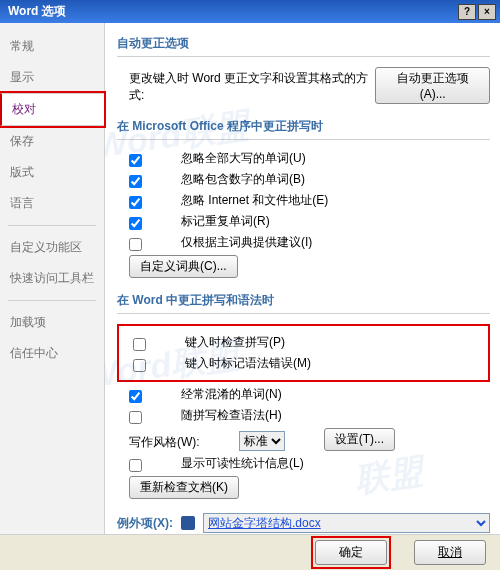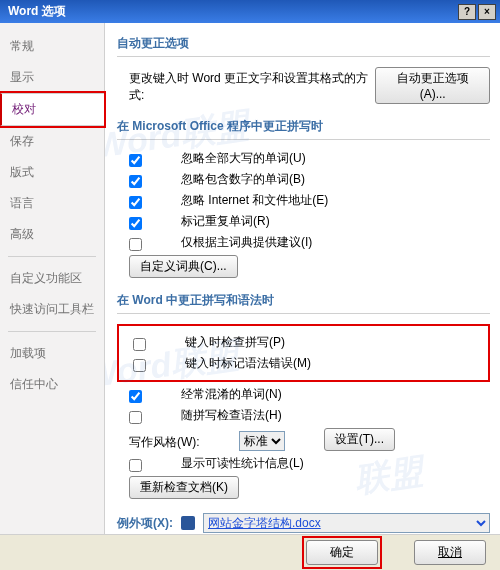--- a/index.html
+++ b/index.html
@@ -14,21 +14,21 @@
 .sidebar .hl1 { outline: 2px solid #e00000; }
 .sidebar hr { border: none; border-top: 1px solid #d0d0d0; margin: 6px 8px; }
 .content { flex: 1; padding: 8px 10px 4px 12px; overflow-y: auto; position: relative; }
 .sec-head { color: #3b6ea5; font-weight: bold; margin: 4px 0 10px 0; border-bottom: 1px solid #d0d0d0; padding-bottom: 4px; }
 .row { margin: 4px 0 4px 12px; display: flex; align-items: flex-end; gap: 6px; }
 .row label { color: #000; }
 .row input[type=checkbox] { width: 13px; height: 13px; }
 .indent { margin-left: 12px; gap: 39px; }
 .btn { background: linear-gradient(to bottom, #fdfdfd, #e2e2e2); border: 1px solid #888; border-radius: 3px; padding: 2px 10px; font-size: 12px; cursor: default; }
 .redbox { border: 2px solid #e00000; padding: 4px 2px; margin: 4px 0; }
-.footer { height: 36px; display: flex; justify-content: flex-end; align-items: center; padding: 0 14px; gap: 32px; background: #ece9d8; border-top: 1px solid #d0d0d0; text-decoration: underline; }
+.footer { height: 36px; display: flex; justify-content: flex-end; align-items: center; padding: 0 14px; gap: 23px; background: #ece9d8; border-top: 1px solid #d0d0d0; text-decoration: underline; }
 .footer .btn { width: 72px; padding: 3px 0; text-align: center; }
 .footer .redbox-btn { border: 2px solid #e00000; padding: 2px; }
 select { border: 1px solid #7f9db9; font-size: 12px; height: 20px; }
 .watermark { position: absolute; pointer-events: none; opacity: 0.08; font-style: italic; font-weight: bold; font-size: 34px; color: #2a63c0; transform: rotate(-8deg); }
 </style>
 </head>
 <body>
 
 <div class="titlebar">
   <span class="title">Word 选项</span>
@@ -37,21 +37,20 @@
 </div>
 
 <div class="main">
   <div class="sidebar">
     <div class="item">常规</div>
     <div class="item">显示</div>
     <div class="item sel hl1">校对</div>
     <div class="item">保存</div>
     <div class="item">版式</div>
     <div class="item">语言</div>
-    <div class="item">高级</div>
     <hr>
     <div class="item">自定义功能区</div>
     <div class="item">快速访问工具栏</div>
     <hr>
     <div class="item">加载项</div>
     <div class="item">信任中心</div>
   </div>
 
   <div class="content">
     <div class="watermark" style="top:90px;left:-10px;">Word联盟</div>

